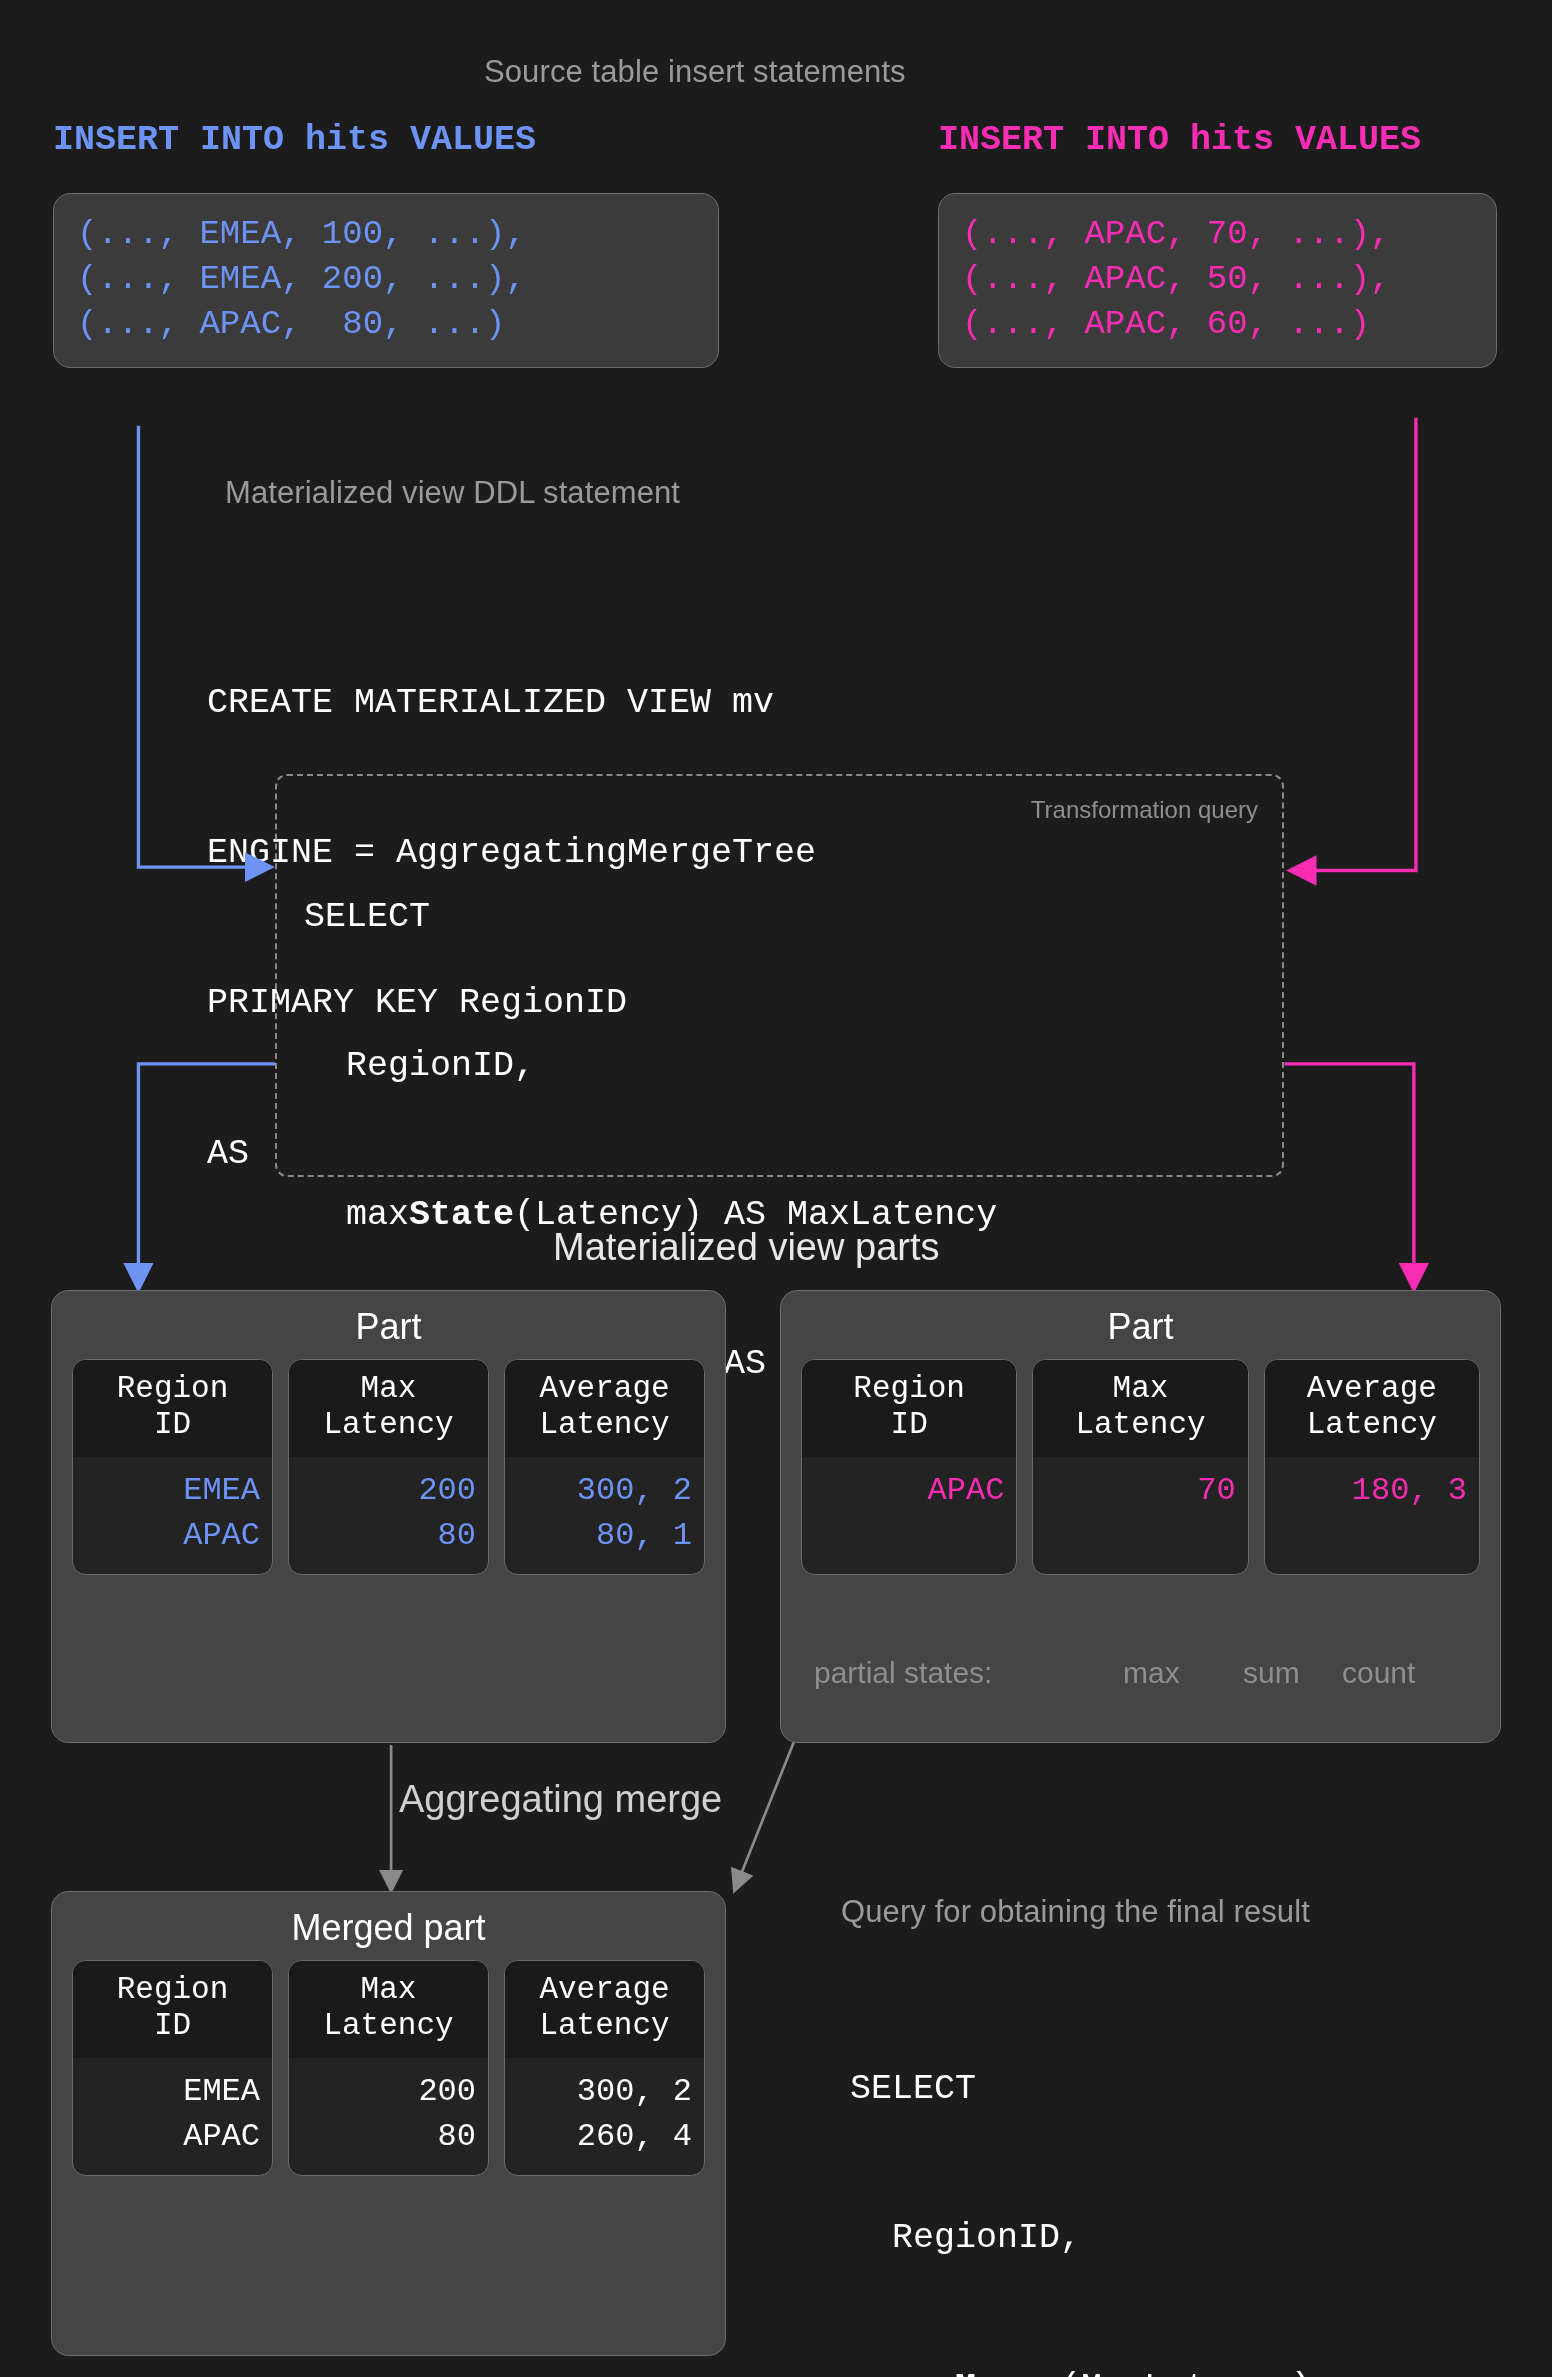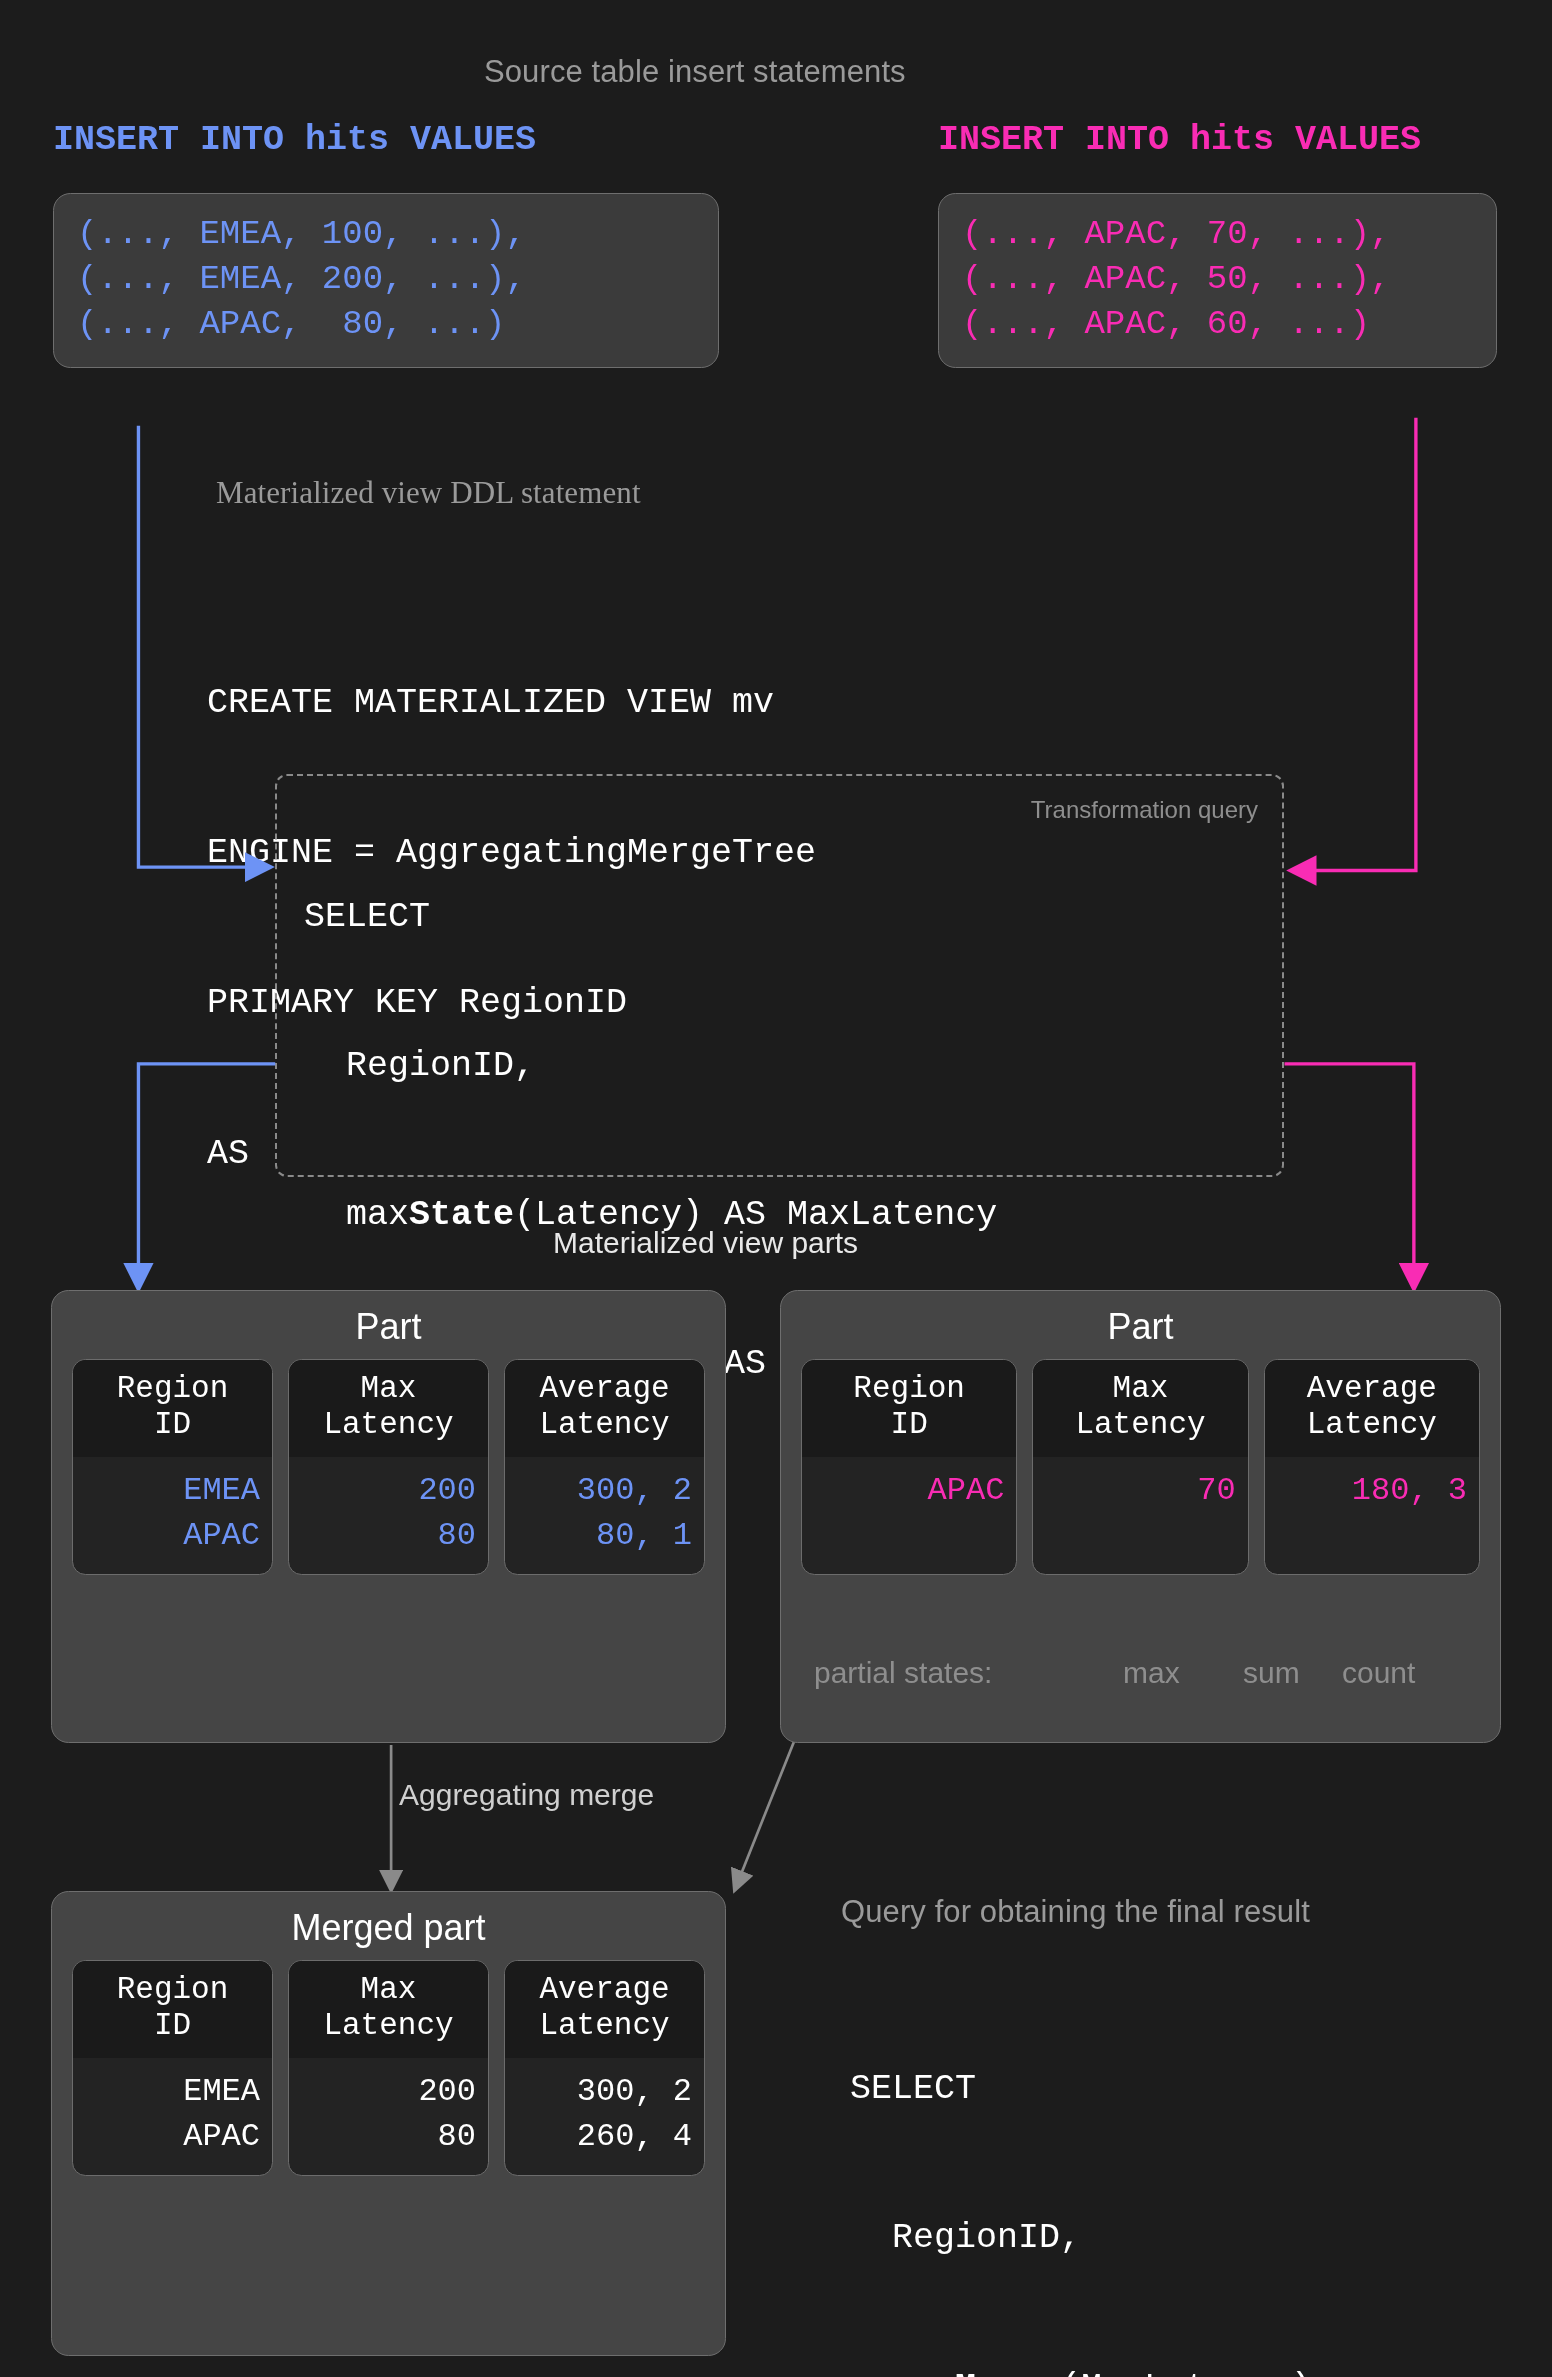--- a/index.html
+++ b/index.html
@@ -20,21 +20,21 @@
 
   
   .caption {
     color: #9a9a9a;
     font-size: 31px;
     letter-spacing: 0.1px;
     white-space: nowrap;
   }
   .caption-white {
     color: #e8e8e8;
-    font-size: 30px;
+    font-size: 38px;
     white-space: nowrap;
   }
 
   
   .insert-head {
     font-family: "Liberation Mono", monospace;
     font-size: 35px;
     font-weight: 700;
     white-space: pre;
   }
@@ -162,21 +162,21 @@
 </div>
 
 <div class="abs insert-head pink" style="left:938px; top:120px;">INSERT INTO hits VALUES</div>
 
 <div class="abs insert-box pink" style="left:938px; top:193px; width:559px;">
   <div class="line">(..., APAC, 70, ...),</div>
   <div class="line">(..., APAC, 50, ...),</div>
   <div class="line">(..., APAC, 60, ...)</div>
 </div>
 
-<div class="abs caption" style="left:216px; top:475px;font-family:Liberation Serif, serif;">Materialized view DDL statement</div>
+<div class="abs caption" style="left:225px; top:475px;">Materialized view DDL statement</div>
 
 <div class="abs ddl-code" style="left:207px; top:578px;">
   <div>CREATE MATERIALIZED VIEW mv</div>
   <div>ENGINE = AggregatingMergeTree</div>
   <div>PRIMARY KEY RegionID</div>
   <div>AS</div>
 </div>
 
 <div class="abs tq-box" style="left:275px; top:774px; width:1009px; height:403px;">
   <div class="tq-label">Transformation query</div>

